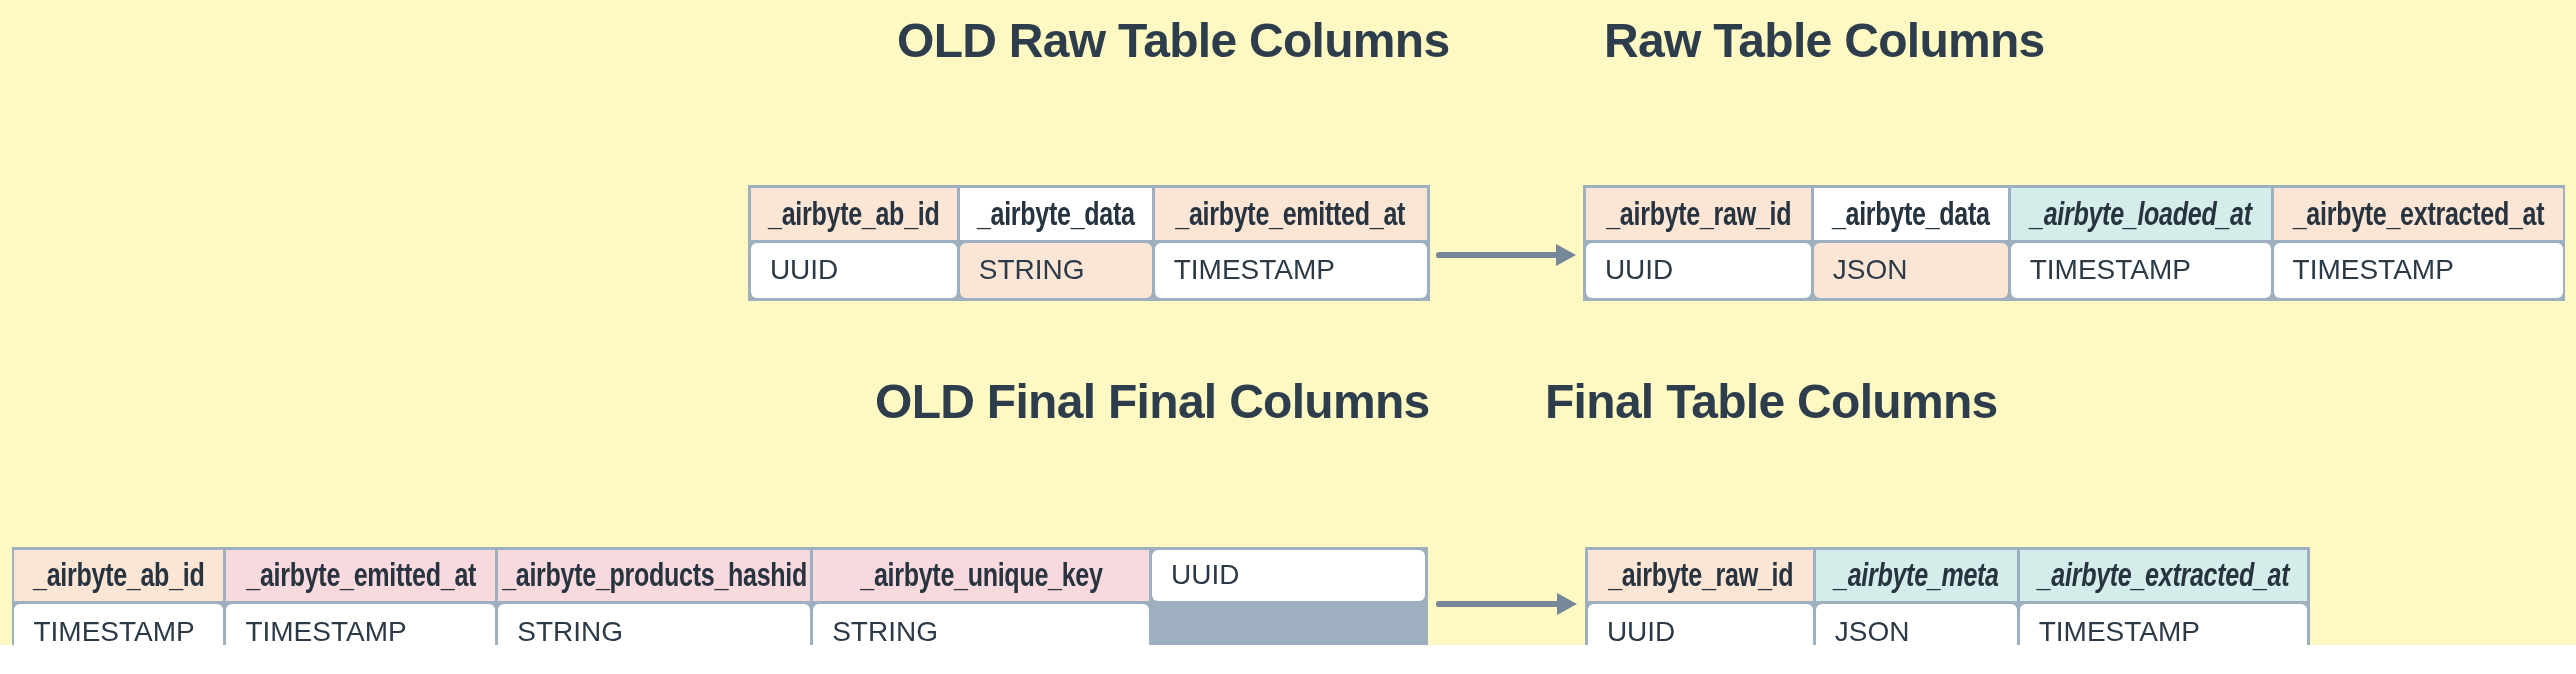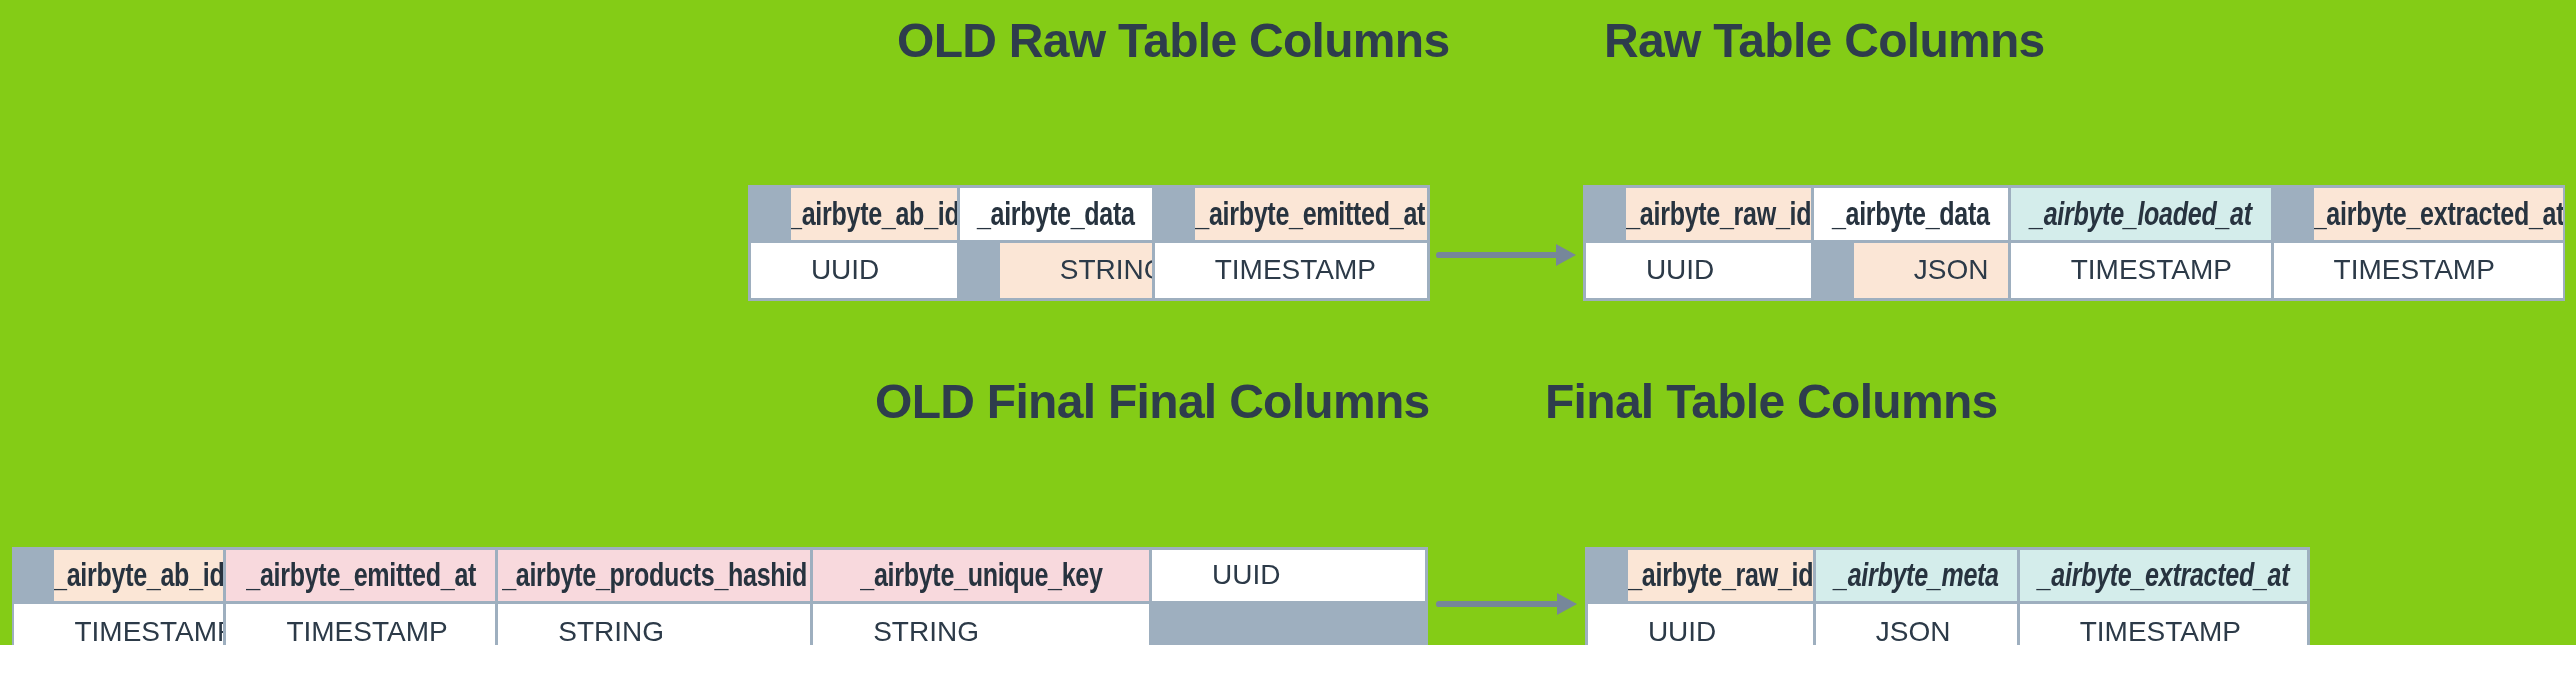--- a/index.html
+++ b/index.html
@@ -1,20 +1,20 @@
 <!DOCTYPE html>
 <html style="font-size:11.6px"><head>
 <meta charset="utf-8">
 <style>
   html,body{margin:0;padding:0;}
   .canvas{
     position:relative;
     width:2576px;
     height:645px;
-    background:#84cc16;
+    background:#fef9c3;
     font-family:"Liberation Sans","DejaVu Sans",sans-serif;
     color:#2c3a48;
     overflow:hidden;
   }
   .title{
     position:absolute;
     font-size:48px;
     font-weight:bold;
     line-height:48px;
     letter-spacing:-0.7px;
@@ -27,36 +27,36 @@
     padding:2.9px;
     display:grid;
     gap:2.9px;
   }
   .cell{
     display:flex;
     align-items:center;
     overflow:hidden;
   }
   .cell.head{justify-content:center;}
-  .cell.data{justify-content:flex-start;padding-left:60px;}
+  .cell.data{justify-content:flex-start;padding-left:19px;border-radius:6px;}
   .ht{
     font-weight:bold;
     font-size:33px;
     letter-spacing:-0.4px;
     white-space:nowrap;
     transform:scaleX(0.76);
     transform-origin:center;
     color:#27333f;
   }
   .dt{
     font-size:28px;
     white-space:nowrap;
     color:#2c3a48;
   }
-  [data-bg="peach"]{background:#fbe6d6;margin-left:40px;}
+  [data-bg="peach"]{background:#fbe6d6;}
   [data-bg="pink"]{background:#f8d9dd;}
   [data-bg="teal"]{background:#d4edeb;font-style:italic;}
   [data-bg="white"]{background:#ffffff;}
   .arrow{position:absolute;height:26px;}
   .arrow .shaft{
     position:absolute;
     left:0;top:50%;
     transform:translateY(-50%);
     height:5.8px;
     width:calc(100% - 16px);

